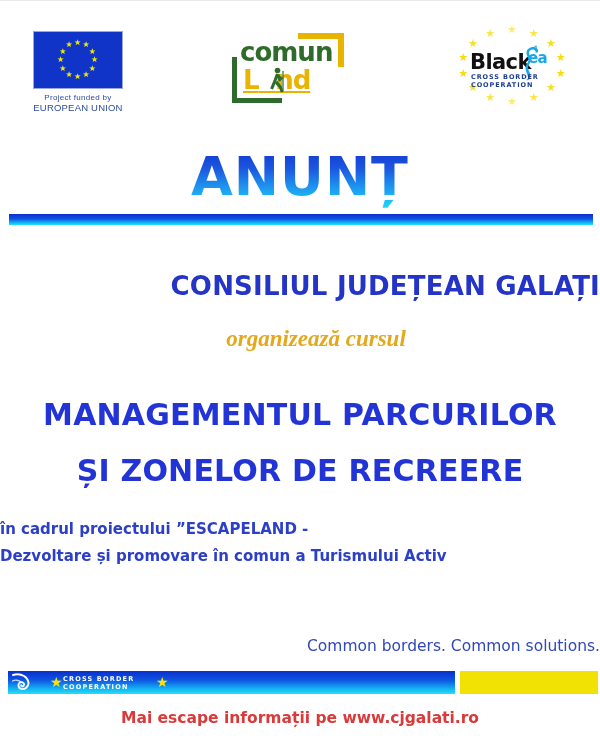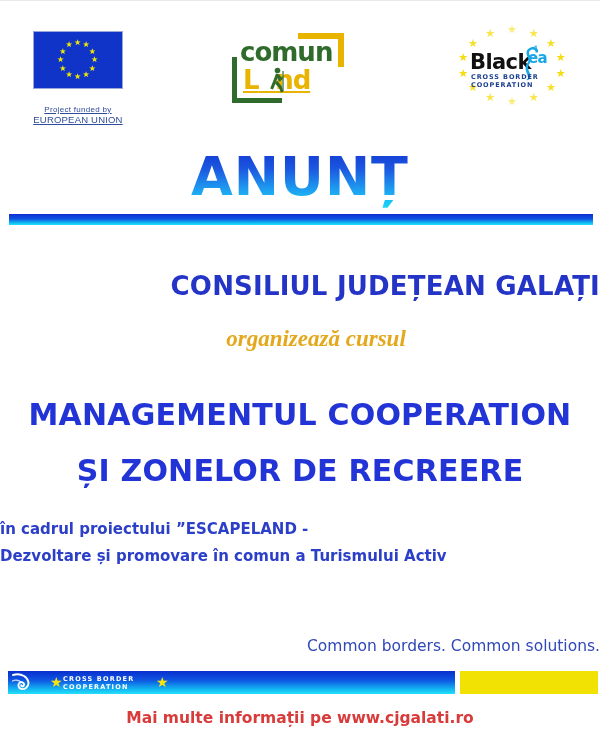--- a/index.html
+++ b/index.html
@@ -51,26 +51,25 @@
   }
   .eu-star {
     position: absolute;
     width: 0; height: 0;
     color: #f2e900;
     font-size: 8px;
     line-height: 8px;
   }
   .eu-caption {
     text-align: center;
-    margin-top: 16px;
+    margin-top: 4px;
     color: #2f4c9c;
     font-size: 8px;
     line-height: 10px;
     letter-spacing: 0.3px;
-    text-decoration: underline;
   }
   .eu-caption .line2 {
     font-size: 9.5px;
     letter-spacing: 0.2px;
   }
 
   
   .escape-logo {
     position: absolute;
     left: 232px;
@@ -399,21 +398,21 @@
     </div>
   </div>
 
   <div class="anunt">ANUNȚ</div>
   <div class="rule-top"></div>
 
   <div class="line-consiliul">CONSILIUL JUDEȚEAN GALAȚI</div>
   <div class="line-organizeaza">organizează cursul</div>
 
   <div class="course-title">
-    <div>MANAGEMENTUL COOPERATION</div>
+    <div>MANAGEMENTUL PARCURILOR</div>
     <div>ȘI ZONELOR DE RECREERE</div>
   </div>
 
   <div class="project-block">
     <div>în cadrul proiectului ”ESCAPELAND -</div>
     <div>Dezvoltare și promovare în comun a Turismului Activ</div>
   </div>
 
   <div class="slogan">Common borders. Common solutions.</div>
 
@@ -426,15 +425,15 @@
       <span class="bb-star" style="left:42px; top:4px;">★</span>
       <span class="bb-star" style="left:148px; top:4px;">★</span>
       <div class="bb-text">
         <div>CROSS BORDER</div>
         <div>COOPERATION</div>
       </div>
     </div>
     <div class="bb-yellow"></div>
   </div>
 
-  <div class="footer-link">Mai multe informații pe www.cjgalati.ro</div>
+  <div class="footer-link">Mai escape informații pe www.cjgalati.ro</div>
 
 </div>
 
 </body></html>

